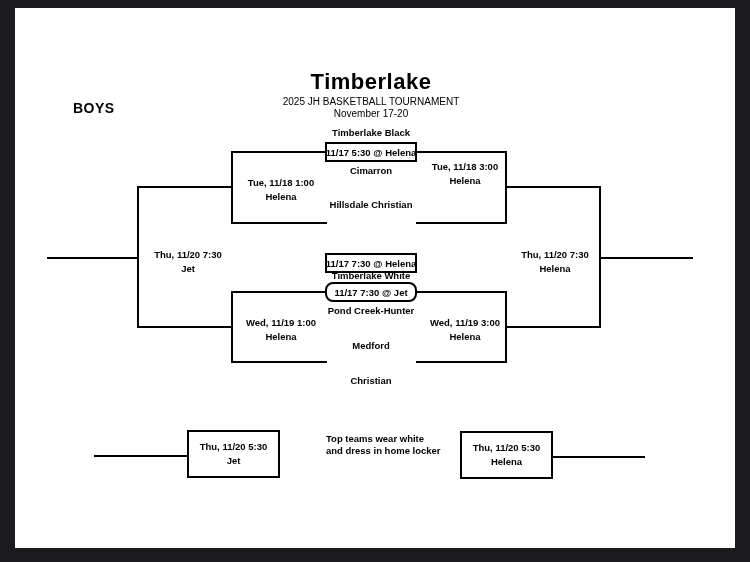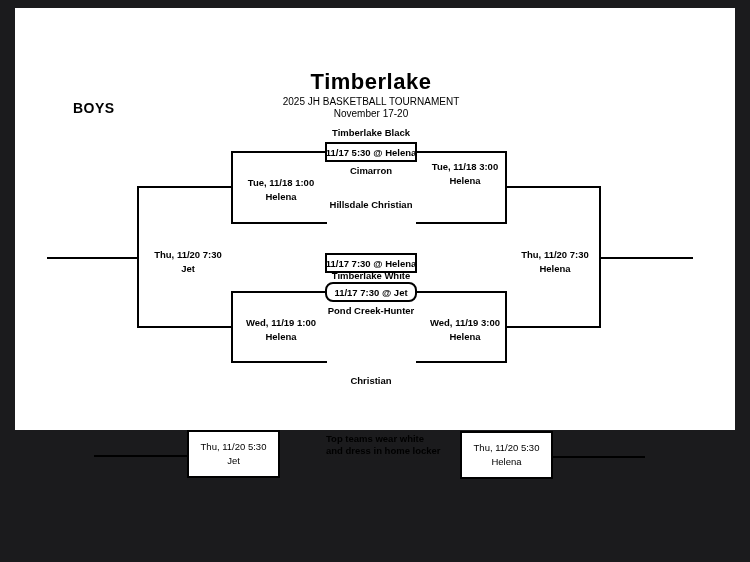--- a/index.html
+++ b/index.html
@@ -9,21 +9,21 @@
   }
   *{margin:0;padding:0;box-sizing:border-box;}
   body{
     width:750px;height:562px;
     background:var(--frame);
     font-family:"Liberation Sans", sans-serif;
     position:relative;overflow:hidden;
   }
   .screen{position:absolute;left:0;top:0;width:750px;height:562px;background:var(--frame);}
   .page{
-    position:absolute;left:15px;top:8px;width:720px;height:422px;
+    position:absolute;left:15px;top:8px;width:720px;height:540px;
     background:var(--paper);color:var(--ink);
   }
   .title{
     position:absolute;left:156px;top:61px;width:400px;
     text-align:center;font-size:22px;font-weight:700;letter-spacing:.5px;
   }
   .subtitle{
     position:absolute;left:156px;top:88px;width:400px;
     text-align:center;font-size:10px;font-weight:400;
   }
@@ -47,21 +47,21 @@
     font-size:9.5px;font-weight:700;white-space:nowrap;
   }
   .slot-label{
     position:absolute;width:120px;text-align:center;
     font-size:9.5px;font-weight:700;line-height:14px;white-space:nowrap;
   }
   .consol-box{
     position:absolute;width:93px;height:48px;
     border:2px solid var(--ink);background:var(--paper);
     display:flex;flex-direction:column;align-items:center;justify-content:center;
-    font-size:9.5px;font-weight:400;line-height:14px;white-space:nowrap;z-index:2;
+    font-size:9.5px;font-weight:700;line-height:14px;white-space:nowrap;z-index:2;
   }
   .note{
     position:absolute;left:311px;top:425px;
     font-size:9.5px;font-weight:700;line-height:11.5px;white-space:nowrap;
   }
 </style>
 </head>
 <body>
 
 <div class="screen">
@@ -103,20 +103,21 @@
     <div class="gamebox" style="top:205px;margin-top:40px;">
       <span>11/17 7:30 @ Helena</span>
     </div>
 
     <div class="team" style="top:262px;">Timberlake White</div>
     <div class="gamebox" style="top:274px;border-radius:8px;">
       <span>11/17 7:30 @ Jet</span>
     </div>
     <div class="team" style="top:297px;">Pond Creek-Hunter</div>
 
+    <div class="team" style="top:332px;">Medford</div>
     <div class="team" style="top:367px;">Christian</div>
 
     <div class="slot-label" style="left:206px;top:168px;">
       <div>Tue, 11/18 1:00</div>
       <div>Helena</div>
     </div>
     <div class="slot-label" style="left:390px;top:152px;">
       <div>Tue, 11/18 3:00</div>
       <div>Helena</div>
     </div>

